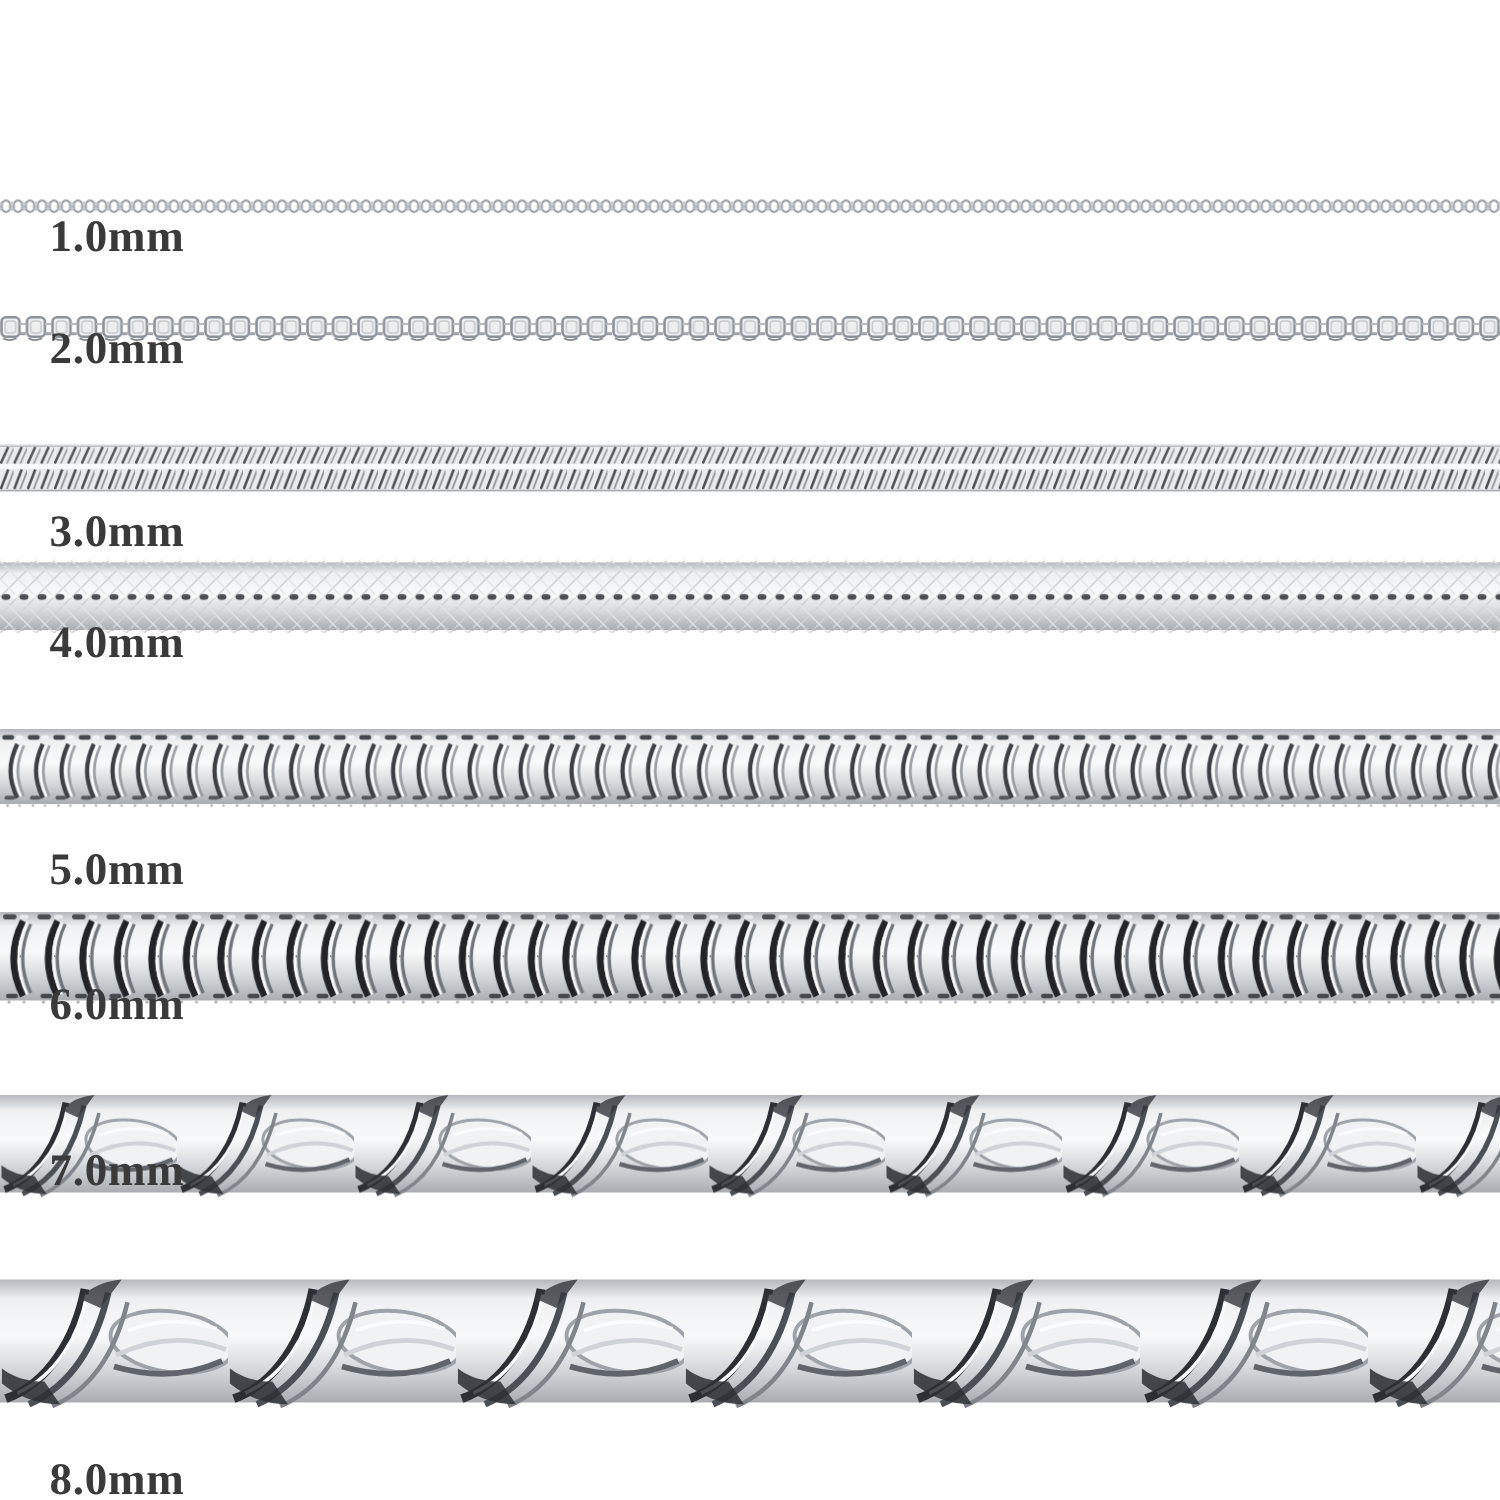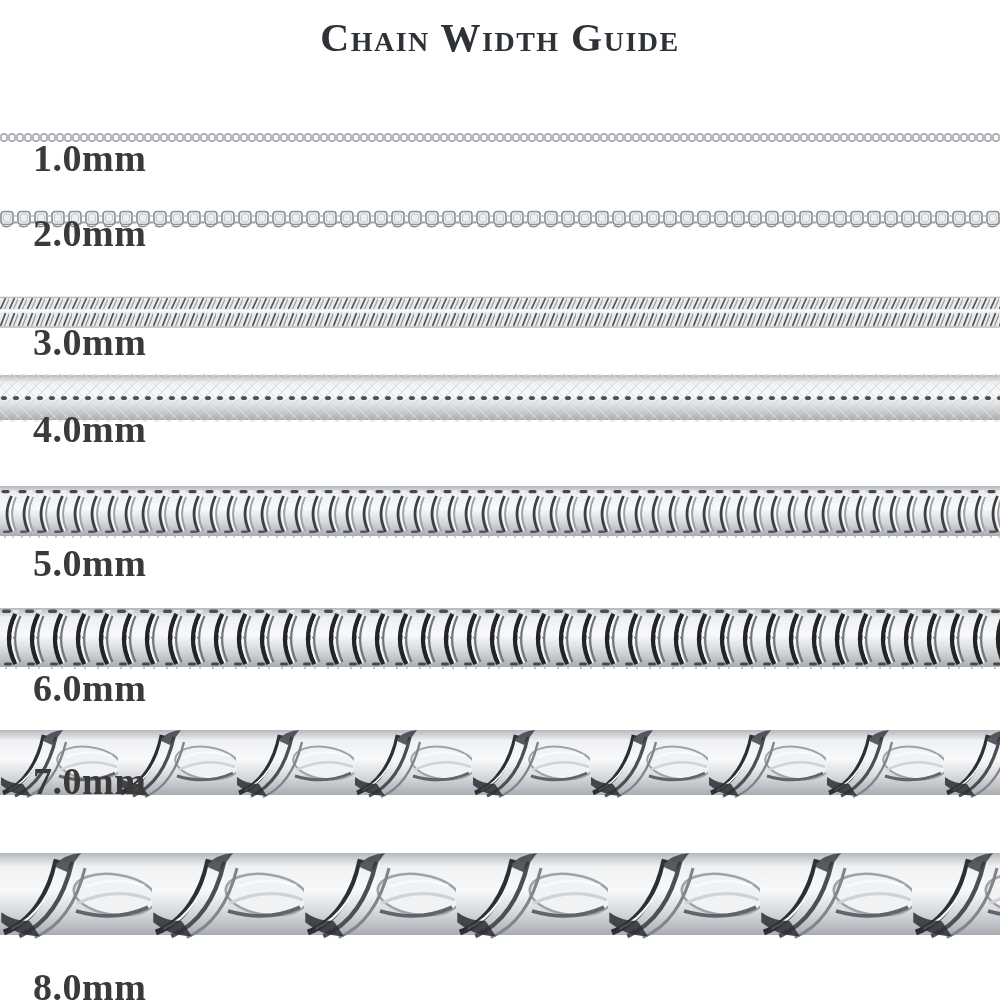--- a/index.html
+++ b/index.html
@@ -7,30 +7,29 @@
     position:relative;width:1000px;height:1000px;background:#ffffff;
     overflow:hidden;font-family:"Liberation Serif","DejaVu Serif",serif;
   }
   .title{
     position:absolute;top:16px;left:0;width:1000px;text-align:center;
     font-size:40px;line-height:44px;font-variant:small-caps;font-weight:600;
     letter-spacing:1.5px;color:#2e3237;
   }
   .chain-graphic{position:absolute;left:0;top:0;}
   .label{
-    position:absolute;left:33px;font-size:38px;line-height:30px;
+    position:absolute;left:33px;font-size:30px;line-height:30px;
     font-weight:600;color:#3a3a3a;letter-spacing:0.5px;
   }
 </style>
 </head>
 <body>
 
 <div class="canvas">
 
-  <div class="title">Chain Width Guide</div>
 
   <svg class="chain-graphic" width="1000" height="1000" viewBox="0 0 1000 1000" xmlns="http://www.w3.org/2000/svg">
     <defs>
 
       <linearGradient id="mg" x1="0" y1="0" x2="0" y2="1">
         <stop offset="0" stop-color="#b4b8bd"></stop>
         <stop offset="0.16" stop-color="#eef0f1"></stop>
         <stop offset="0.45" stop-color="#f8f9fa"></stop>
         <stop offset="0.72" stop-color="#d6d9dc"></stop>
         <stop offset="1" stop-color="#a9adb2"></stop>
@@ -154,20 +153,20 @@
     </g>
 
     <g>
       <rect x="0" y="853" width="1000" height="82" fill="url(#mg)"></rect>
       <rect x="0" y="848" width="1000" height="92" fill="url(#p8)"></rect>
     </g>
   </svg>
 
   <div class="label" style="top:143px">1.0mm</div>
   <div class="label" style="top:218px">2.0mm</div>
-  <div class="label" style="top:327px">3.0mm</div>
+  <div class="label" style="top:340px">3.0mm</div>
   <div class="label" style="top:414px">4.0mm</div>
-  <div class="label" style="top:548px">5.0mm</div>
-  <div class="label" style="top:673px">6.0mm</div>
+  <div class="label" style="top:565px">5.0mm</div>
+  <div class="label" style="top:655px">6.0mm</div>
   <div class="label" style="top:766px">7.0mm</div>
   <div class="label" style="top:972px">8.0mm</div>
 
 </div>
 
 </body></html>

